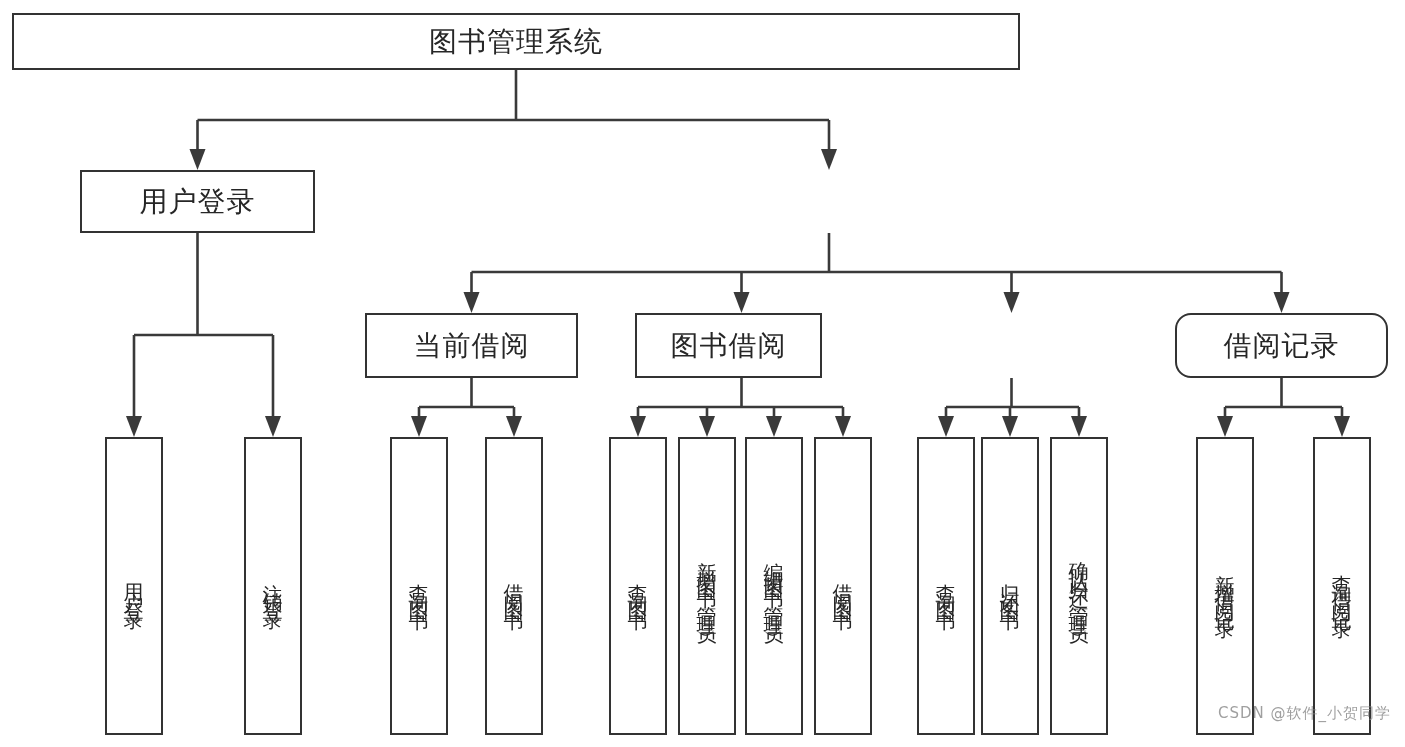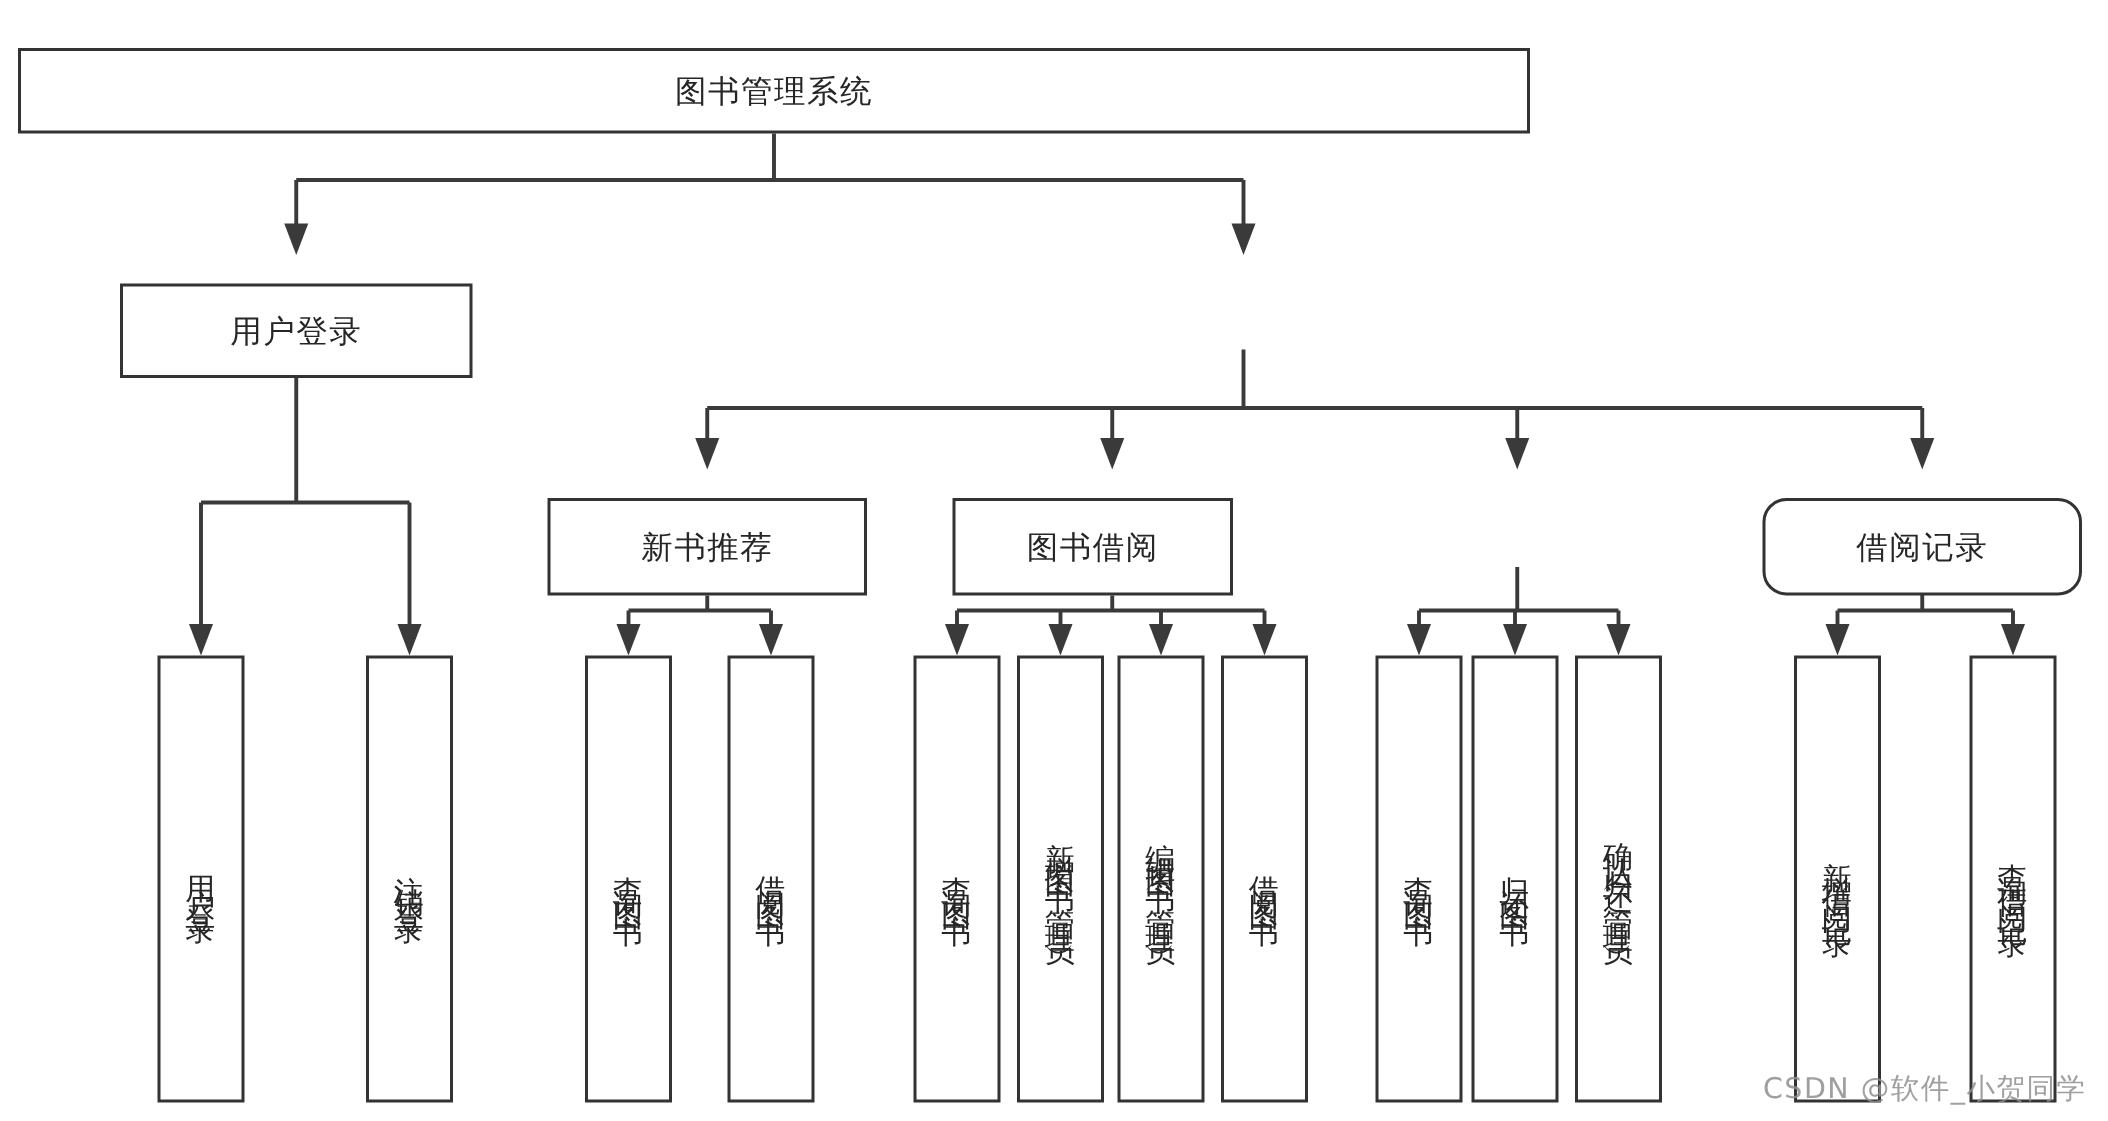--- a/index.html
+++ b/index.html
@@ -28,39 +28,38 @@
     background: #ffffff;
     border: 2px solid #333333;
     color: #262626;
     display: flex;
     align-items: center;
     justify-content: center;
     z-index: 2;
     text-align: center;
   }
   .node.h {
-    font-size: 21px;
+    font-size: 28px;
     letter-spacing: 1px;
-    margin-top: 19px;
   }
   .node.v {
     font-size: 20px;
   }
   .node.v .vtext {
     writing-mode: vertical-rl;
     text-orientation: mixed;
     letter-spacing: 9px;
     line-height: 1;
     white-space: nowrap;
   }
   #watermark {
     position: absolute;
     right: 14px;
-    bottom: 8px;
-    font-size: 19px;
+    bottom: 24px;
+    font-size: 15px;
     color: #8f8f8f;
     opacity: 0.85;
     z-index: 3;
     letter-spacing: 1px;
     white-space: nowrap;
   }
 </style>
 </head>
 <body>
 
@@ -88,21 +87,21 @@
       <polygon points="1342,437 1334,416 1350,416" fill="#3a3a3a"></polygon>
     </svg>
 
   <div class="node h" style="left: 12px; top: 13px; width: 1008px; height: 57px;">
       <span class="htext">图书管理系统</span>
     </div>
     <div class="node h" style="left: 80px; top: 170px; width: 235px; height: 63px;">
       <span class="htext">用户登录</span>
     </div>
     <div class="node h" style="left: 365px; top: 313px; width: 213px; height: 65px;">
-      <span class="htext">新书推荐</span>
+      <span class="htext">当前借阅</span>
     </div>
     <div class="node h" style="left: 635px; top: 313px; width: 187px; height: 65px;">
       <span class="htext">图书借阅</span>
     </div>
     <div class="node h" style="left: 1175px; top: 313px; width: 213px; height: 65px; border-radius: 16px;">
       <span class="htext">借阅记录</span>
     </div>
     <div class="node v" style="left: 105px; top: 437px; width: 58px; height: 298px;">
       <span class="vtext">用户登录</span>
     </div>

